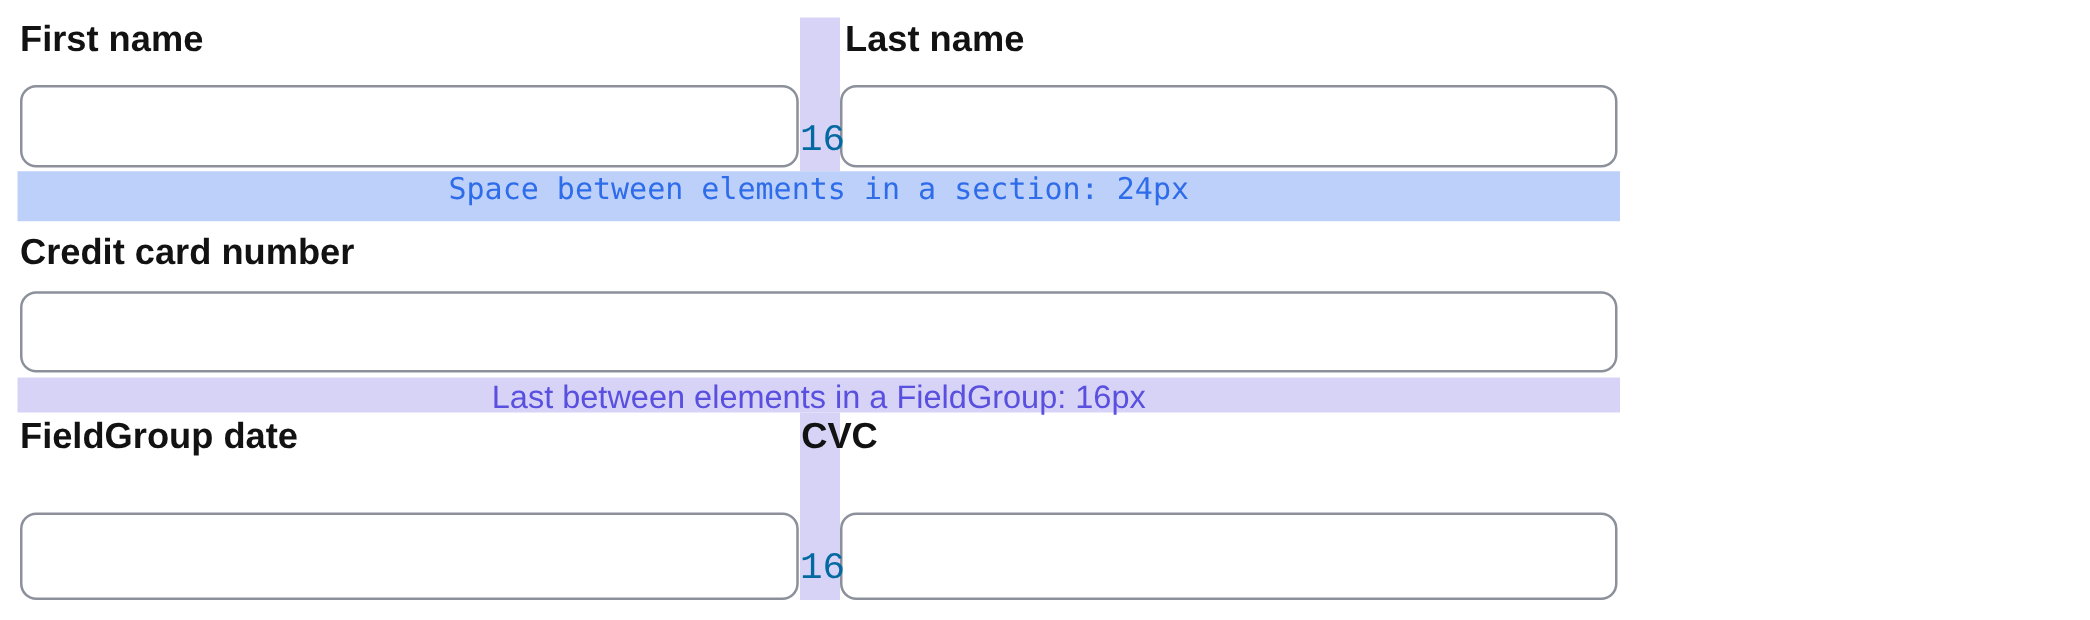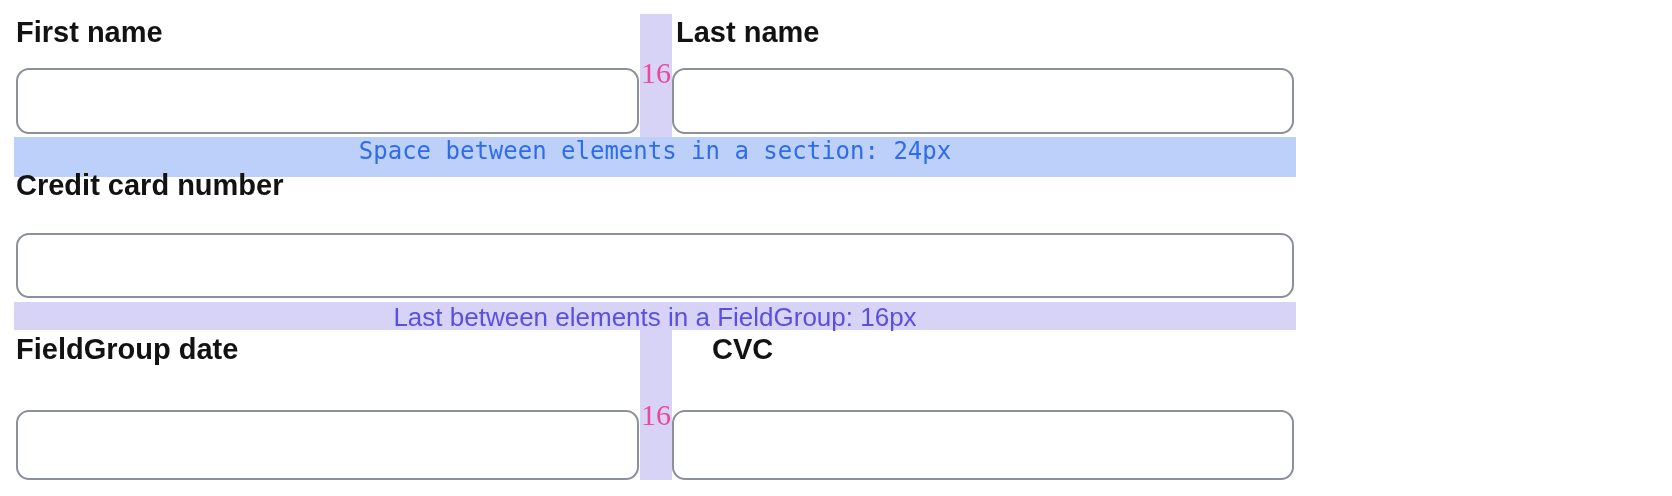--- a/index.html
+++ b/index.html
@@ -39,45 +39,46 @@
     z-index: 1;
   }
   #input-first-name  { left: 16px;  top: 68px;  width: 623px;  height: 66px; }
   #input-last-name   { left: 672px; top: 68px;  width: 622px;  height: 66px; }
   #input-card-number { left: 16px;  top: 233px; width: 1278px; height: 65px; }
   #input-expiration  { left: 16px;  top: 410px; width: 623px;  height: 70px; }
   #input-cvc         { left: 672px; top: 410px; width: 622px;  height: 70px; }
 
   #label-first-name  { left: 16px;  top: 14px;  }
   #label-last-name   { left: 676px; top: 14px;  }
-  #label-card-number { left: 16px;  top: 167px; text-align: center; }
+  #label-card-number { left: 16px;  top: 184px; text-align: center; }
   #label-expiration  { left: 16px;  top: 331px; }
-  #label-cvc         { left: 712px; top: 331px; }
+  #label-cvc         { left: 641px; top: 331px; }
 
   .gutter-strip {
     position: absolute;
     left: 640px;
     width: 32px;
     background: #d7d3f7;
     z-index: 0;
   }
   #gutter-strip-row1 { top: 14px;  height: 123px; }
   #gutter-strip-row2 { top: 330px; height: 150px; }
 
   .gutter-number {
     position: absolute;
     left: 640px;
     width: 32px;
     text-align: center;
-    font-family: Liberation Serif, serif;
+    font-family: Liberation Mono, monospace;
     font-size: 30px;
     font-weight: 400;
-    color: #ec4899;
+    color: #0369a1;
     line-height: 34px;
     z-index: 3;
+    margin-top: 40px;
   }
   #gutter-number-row1 { top: 56px;  }
   #gutter-number-row2 { top: 398px; }
 
   .spacing-band {
     position: absolute;
     left: 14px;
     width: 1282px;
     display: flex;
     align-items: flex-start;

